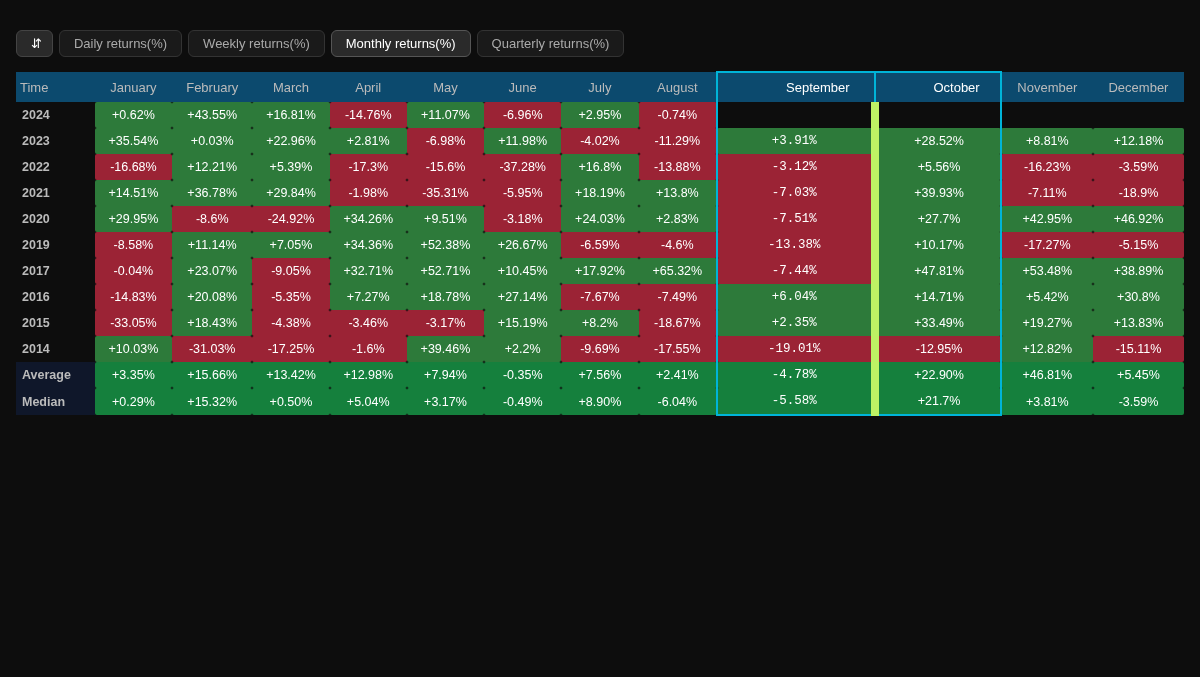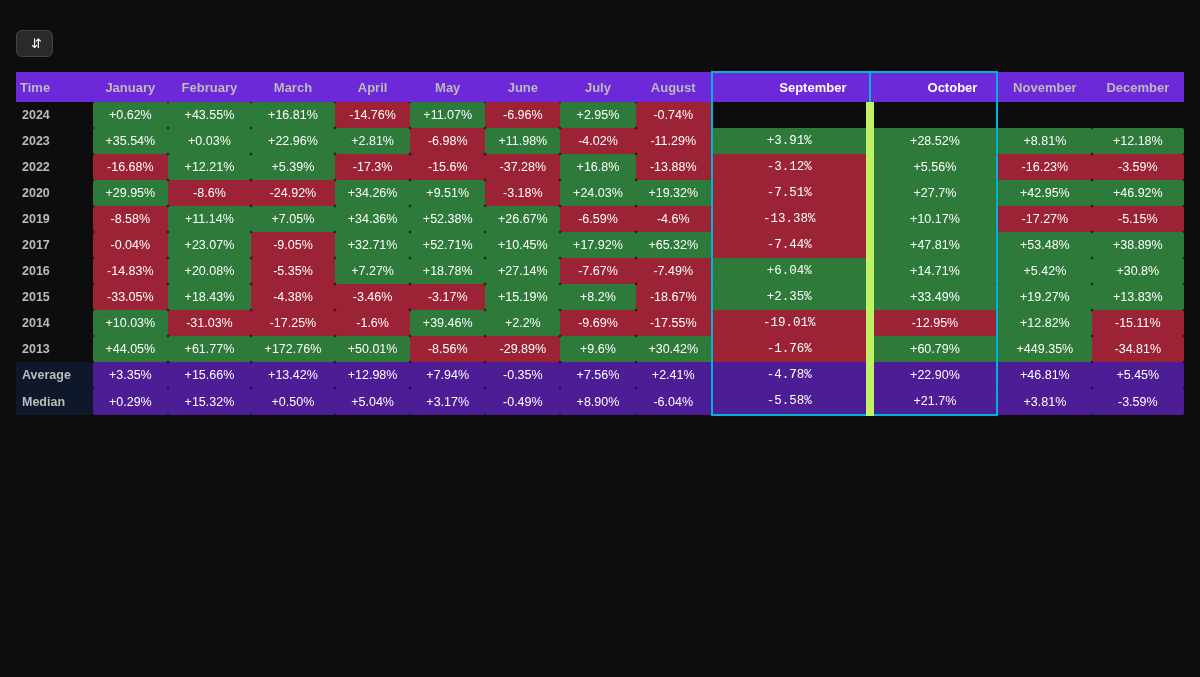--- a/index.html
+++ b/index.html
@@ -52,23 +52,23 @@
     }
     .table-wrapper {
       width: 100%;
       overflow-x: auto;
     }
     table {
       width: 100%;
       border-collapse: collapse;
     }
     thead th {
-      background: #6d28d9;
+      background: #0c4a6e;
       color: #bbb;
-      font-weight: 700;
+      font-weight: 400;
       padding: 7px 4px;
       text-align: center;
       font-size: 13px;
       white-space: nowrap;
     }
     thead th.col-time {
       text-align: left;
       padding-left: 4px;
       color: #bbb;
     }
@@ -124,36 +124,42 @@
     tbody tr td.col-sep {
       border-left: 2px solid #00b4d8;
       border-right: 2px solid #00b4d8;
       font-family: Liberation Mono, monospace;
     }
     tbody tr td.col-oct {
       border-left: 8px solid #bef264;
       border-right: 2px solid #00b4d8;
     }
     .avg-row td, .median-row td {
-      background: #4c1d95;
+      background: #15803d;
     }
     .avg-row td.col-time, .median-row td.col-time {
       background: #0f172a;
     }
   </style>
 </head>
 <body>
 
 <h1></h1>
 
 <div class="toolbar">
   <div class="btc-selector">
     <span></span>
     <span>⇵</span>
   </div>
+  <div id="tab-container" style="display: flex; gap: 6px;">
+      <button class="tab-btn">Daily returns(%)</button>
+      <button class="tab-btn">Weekly returns(%)</button>
+      <button class="tab-btn active">Monthly returns(%)</button>
+      <button class="tab-btn">Quarterly returns(%)</button>
+    </div>
 </div>
 
 <div class="table-wrapper">
   <table>
     <thead id="table-head">
         <tr>
           <th class="col-time">Time</th>
           <th>January</th>
           <th>February</th>
           <th>March</th>
@@ -208,29 +214,44 @@
           <td class="cell-red">-15.6%</td>
           <td class="cell-red">-37.28%</td>
           <td class="cell-green">+16.8%</td>
           <td class="cell-red">-13.88%</td>
           <td class="col-sep cell-red">-3.12%</td>
           <td class="col-oct cell-green">+5.56%</td>
           <td class="cell-red">-16.23%</td>
           <td class="cell-red">-3.59%</td>
         </tr>
         <tr>
+          <td class="col-time">2021</td>
+          <td class="cell-green">+14.51%</td>
+          <td class="cell-green">+36.78%</td>
+          <td class="cell-green">+29.84%</td>
+          <td class="cell-red">-1.98%</td>
+          <td class="cell-red">-35.31%</td>
+          <td class="cell-red">-5.95%</td>
+          <td class="cell-green">+18.19%</td>
+          <td class="cell-green">+13.8%</td>
+          <td class="col-sep cell-red">-7.03%</td>
+          <td class="col-oct cell-green">+39.93%</td>
+          <td class="cell-red">-7.11%</td>
+          <td class="cell-red">-18.9%</td>
+        </tr>
+        <tr>
           <td class="col-time">2020</td>
           <td class="cell-green">+29.95%</td>
           <td class="cell-red">-8.6%</td>
           <td class="cell-red">-24.92%</td>
           <td class="cell-green">+34.26%</td>
           <td class="cell-green">+9.51%</td>
           <td class="cell-red">-3.18%</td>
           <td class="cell-green">+24.03%</td>
-          <td class="cell-green">+19.32%</td>
+          <td class="cell-green">+2.83%</td>
           <td class="col-sep cell-red">-7.51%</td>
           <td class="col-oct cell-green">+27.7%</td>
           <td class="cell-green">+42.95%</td>
           <td class="cell-green">+46.92%</td>
         </tr>
         <tr>
           <td class="col-time">2019</td>
           <td class="cell-red">-8.58%</td>
           <td class="cell-green">+11.14%</td>
           <td class="cell-green">+7.05%</td>
@@ -296,35 +317,20 @@
           <td class="cell-red">-17.25%</td>
           <td class="cell-red">-1.6%</td>
           <td class="cell-green">+39.46%</td>
           <td class="cell-green">+2.2%</td>
           <td class="cell-red">-9.69%</td>
           <td class="cell-red">-17.55%</td>
           <td class="col-sep cell-red">-19.01%</td>
           <td class="col-oct cell-red">-12.95%</td>
           <td class="cell-green">+12.82%</td>
           <td class="cell-red">-15.11%</td>
-        </tr>
-        <tr>
-          <td class="col-time">2013</td>
-          <td class="cell-green">+44.05%</td>
-          <td class="cell-green">+61.77%</td>
-          <td class="cell-green">+172.76%</td>
-          <td class="cell-green">+50.01%</td>
-          <td class="cell-red">-8.56%</td>
-          <td class="cell-red">-29.89%</td>
-          <td class="cell-green">+9.6%</td>
-          <td class="cell-green">+30.42%</td>
-          <td class="col-sep cell-red">-1.76%</td>
-          <td class="col-oct cell-green">+60.79%</td>
-          <td class="cell-green">+449.35%</td>
-          <td class="cell-red">-34.81%</td>
         </tr>
         <tr class="avg-row">
           <td class="col-time">Average</td>
           <td class="cell-green">+3.35%</td>
           <td class="cell-green">+15.66%</td>
           <td class="cell-green">+13.42%</td>
           <td class="cell-green">+12.98%</td>
           <td class="cell-green">+7.94%</td>
           <td class="cell-red">-0.35%</td>
           <td class="cell-green">+7.56%</td>

